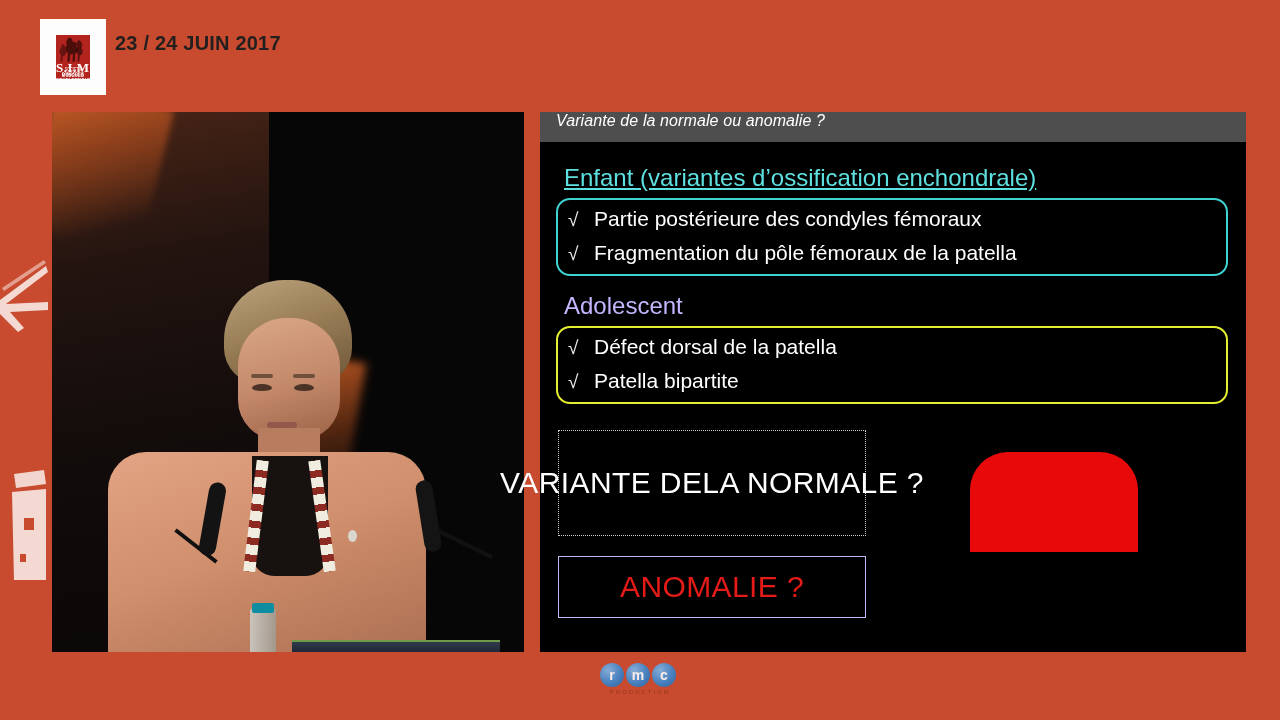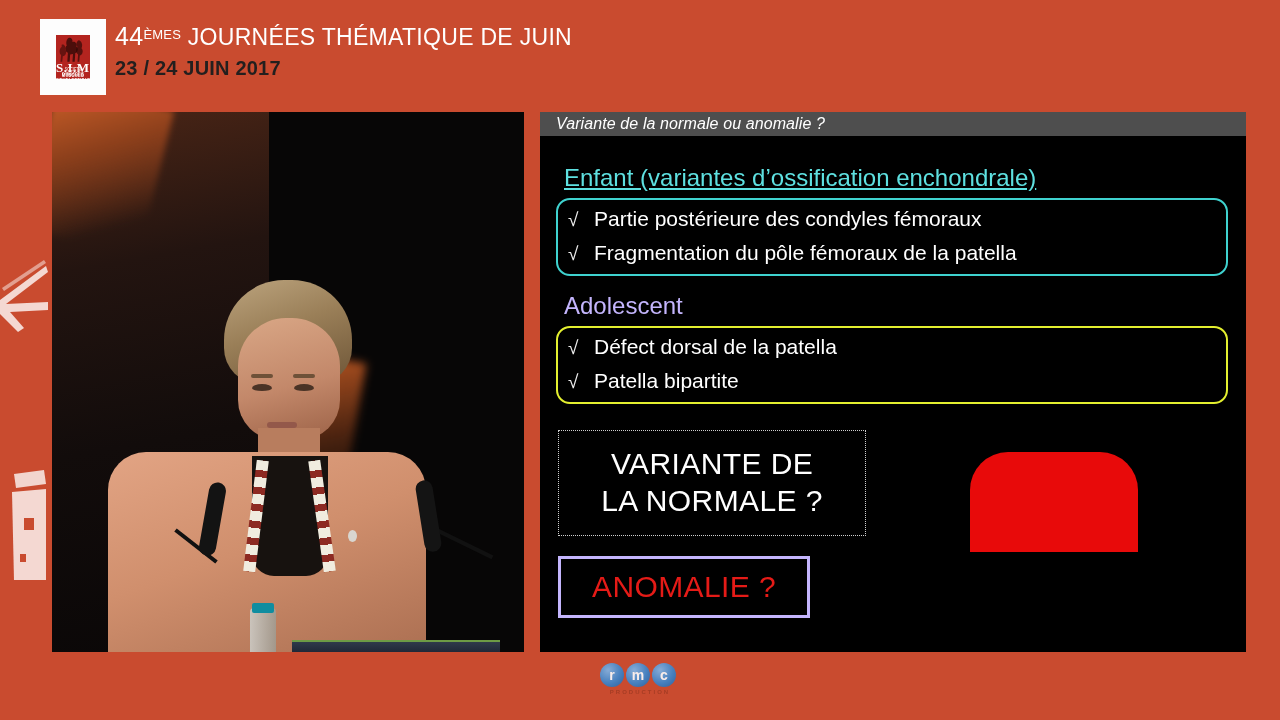--- a/index.html
+++ b/index.html
@@ -241,23 +241,23 @@
 
   
   #slide {
     position: absolute;
     left: 540px; top: 112px;
     width: 706px; height: 540px;
     background: #000000;
   }
   #slide-header {
     position: absolute; left: 0; top: 0;
-    width: 100%; height: 24px;
+    width: 100%; height: 30px;
     background: #4e4e4e;
-    display: flex; align-items: center;
+    display: flex; align-items: flex-start;
   }
   #slide-header-text {
     color: #ffffff;
     font-style: italic;
     font-size: 16px;
     padding-left: 16px;
     letter-spacing: 0.1px;
   }
   .section-title {
     position: absolute;
@@ -295,35 +295,35 @@
   #e-b2 { left: 28px; top: 130px; }
   #a-b1 { left: 28px; top: 224px; }
   #a-b2 { left: 28px; top: 258px; }
 
   #variante-box {
     position: absolute;
     left: 18px; top: 318px;
     width: 308px; height: 106px;
     border: 1px dotted #cfcfcf;
     box-sizing: border-box;
-    display: flex; flex-direction: column;
+    display: flex; 
     align-items: center; justify-content: center;
   }
   #variante-box .vline {
     color: #ffffff;
     font-size: 30px;
     line-height: 1.22;
     letter-spacing: 0.4px;
     white-space: nowrap;
   }
   #anomalie-box {
     position: absolute;
     left: 18px; top: 444px;
-    width: 252px; height: 62px;
-    border: 3px solid #c4b5fd;
+    width: 308px; height: 62px;
+    border: 1px solid #c4b5fd;
     box-sizing: border-box;
     display: flex; align-items: center; justify-content: center;
   }
   #anomalie-text {
     color: #e51b17;
     font-size: 30px;
     letter-spacing: 0.4px;
     white-space: nowrap;
   }
 
@@ -410,21 +410,20 @@
           <path d="M40 8 C45 9 48 16 45 22 C49 26 47 34 42 35 L41 46 L38 46 L39 33 C35 31 34 23 38 20 C35 15 36 10 40 8 Z" fill="#2e0806" opacity="0.7"></path>
           <path d="M10 16 C14 14 18 19 16 24 C20 28 17 36 12 36 L11 46 L8 46 L9 34 C5 31 6 22 10 20 Z" fill="#330907" opacity="0.6"></path>
         </svg>
         <div id="logo-sims">S.I.M.S</div>
         <div id="logo-sub1">SOCIETE D'IMAGERIE</div>
         <div id="logo-sub2">MUSCULO SQUELETTIQUE</div>
       </div>
     </div>
 
     <div id="title-block">
-      <div id="main-title"><span class="num">44</span><span class="sup">ÈMES</span> <span>JOURNÉES THÉMATIQUE DE JUIN</span></div>
       <div id="date-line">23 / 24 JUIN 2017</div>
     </div>
   </div>
 
   <div id="video">
     <div id="v-bg-left"></div>
     <div id="v-rightdark"></div>
     <div id="v-streak"></div>
     <div id="v-streak2"></div>
 

